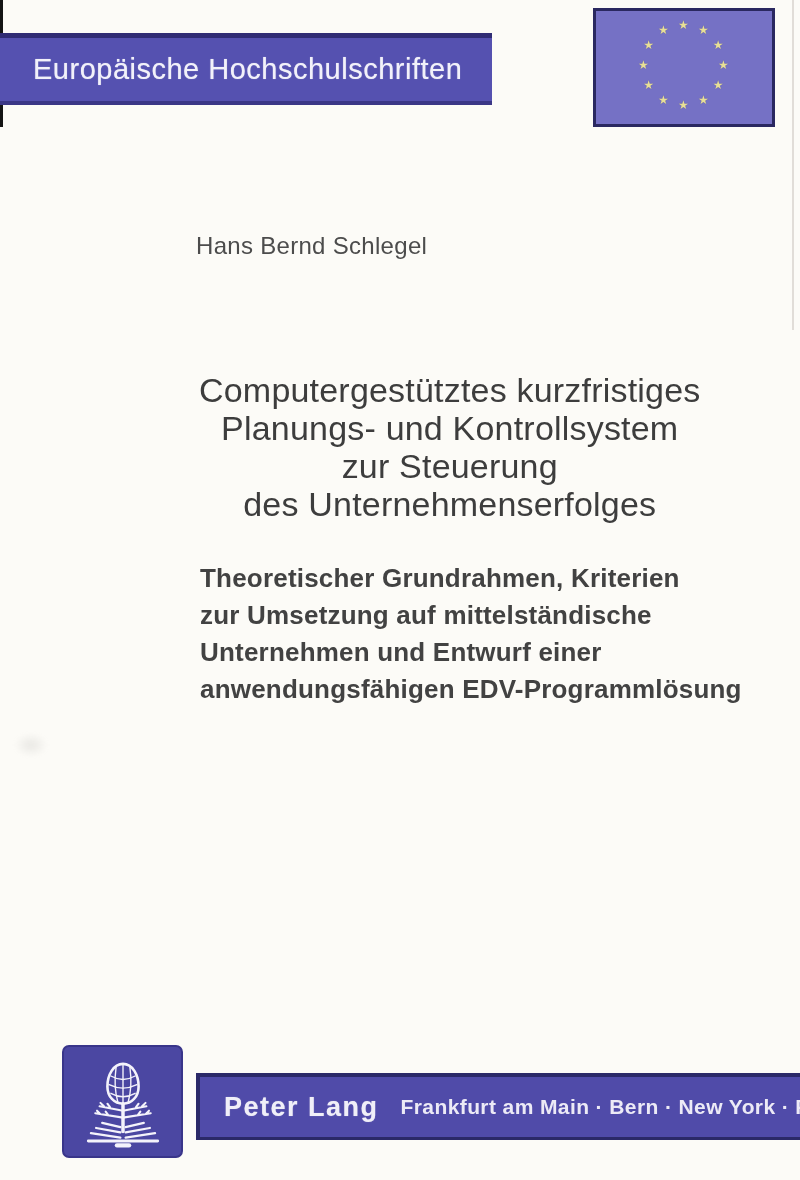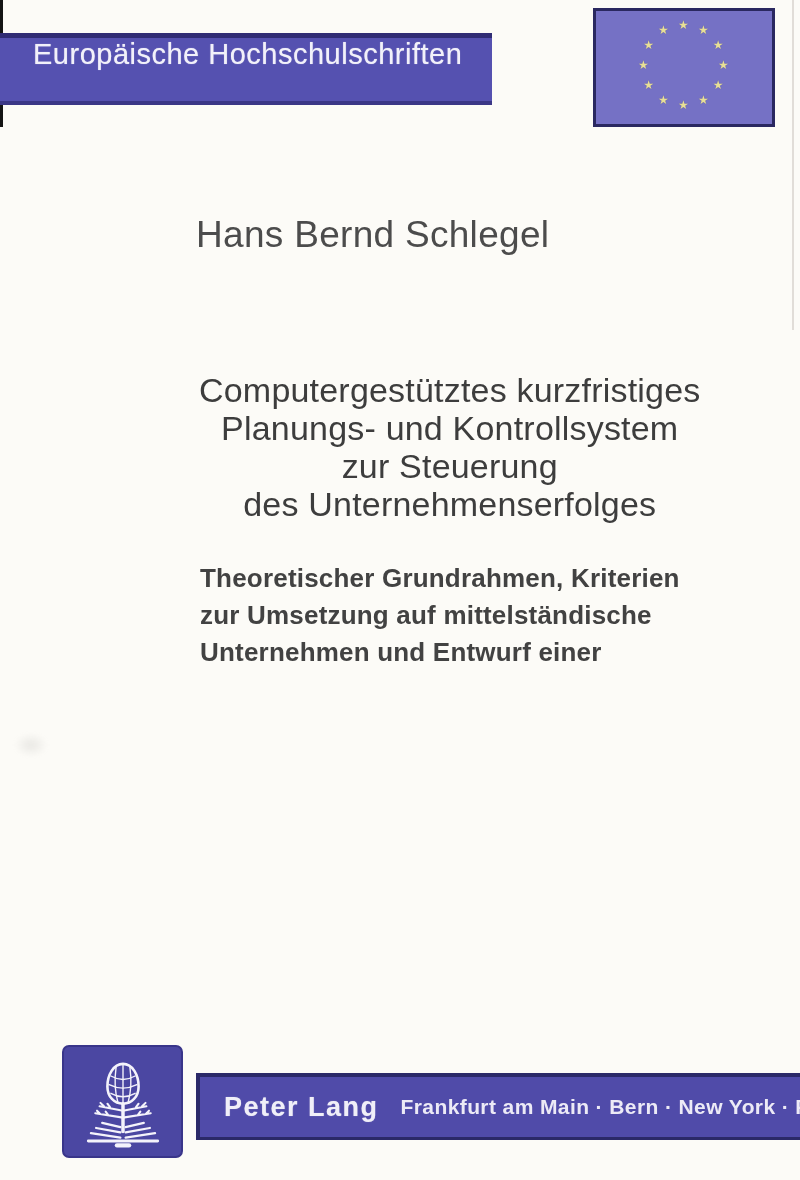--- a/index.html
+++ b/index.html
@@ -10,39 +10,39 @@
   }
   .scan-sliver{position:absolute;left:0;top:0;width:3px;height:127px;background:#141414;}
   .scan-edge-right{position:absolute;left:792px;top:0;width:2px;height:330px;background:#d9d6d0;opacity:.8;}
   .smudge{position:absolute;left:14px;top:733px;width:34px;height:24px;border-radius:50%;
     background:radial-gradient(closest-side,#b9b7b3,rgba(185,183,179,0));opacity:.28;filter:blur(2px);}
 
   .series-banner{
     position:absolute;left:0;top:33px;width:492px;height:63px;
     background:#5551b0;
     border-top:5px solid #302c74;border-bottom:4px solid #3b3786;
-    display:flex;
+    display:flex;align-items:center;
   }
   .series-banner span{
     color:#f2f1fa;font-size:29px;padding-left:33px;letter-spacing:.5px;
     text-shadow:0 0 1px rgba(255,255,255,.6);
   }
 
   .eu-flag{
     position:absolute;left:593px;top:8px;width:182px;height:119px;box-sizing:border-box;
     background:#7571c5;border:3px solid #2a2860;
   }
   .eu-flag .star{
     position:absolute;font-size:12px;line-height:12px;
     text-shadow:0 0 1px rgba(0,0,0,.25);
   }
 
   .author{
-    position:absolute;left:196px;top:214px;
-    font-size:37px;color:#4c4c4c;letter-spacing:.3px;
+    position:absolute;left:196px;top:232px;
+    font-size:24px;color:#4c4c4c;letter-spacing:.3px;
   }
 
   .book-title{position:absolute;left:199px;top:371px;color:#3d3d3d;text-align:center;}
   .book-title .line{font-size:34px;line-height:38px;letter-spacing:.2px;}
 
   .book-subtitle{position:absolute;left:200px;top:560px;color:#424242;}
   .book-subtitle .line{font-size:26px;line-height:37px;letter-spacing:.2px;font-weight:bold;}
 
   .publisher-logo{
     position:absolute;left:62px;top:1045px;width:121px;height:113px;box-sizing:border-box;
@@ -99,20 +99,21 @@
   <div class="line">Computergestütztes kurzfristiges</div>
   <div class="line">Planungs- und Kontrollsystem</div>
   <div class="line">zur Steuerung</div>
   <div class="line">des Unternehmenserfolges</div>
 </div>
 
 <div class="book-subtitle">
   <div class="line">Theoretischer Grundrahmen, Kriterien</div>
   <div class="line">zur Umsetzung auf mittelständische</div>
   <div class="line">Unternehmen und Entwurf einer</div>
+  <div class="line">anwendungsfähigen EDV-Programmlösung</div>
 </div>
 
 <div class="publisher-logo">
   <svg width="104" height="100" viewBox="0 0 120 112" fill="none" stroke="#f4f3fb" stroke-linecap="round">
 
     <path d="M60 12 C49 12 42 25 42 38 C42 50 50 58 60 58 C70 58 78 50 78 38 C78 25 71 12 60 12 Z" stroke-width="3"></path>
     <path d="M46 26 Q60 34 74 26" stroke-width="1.6"></path>
     <path d="M44 36 Q60 44 76 36" stroke-width="1.6"></path>
     <path d="M46 46 Q60 54 74 46" stroke-width="1.6"></path>
     <path d="M52 16 Q49 38 54 56" stroke-width="1.6"></path>

